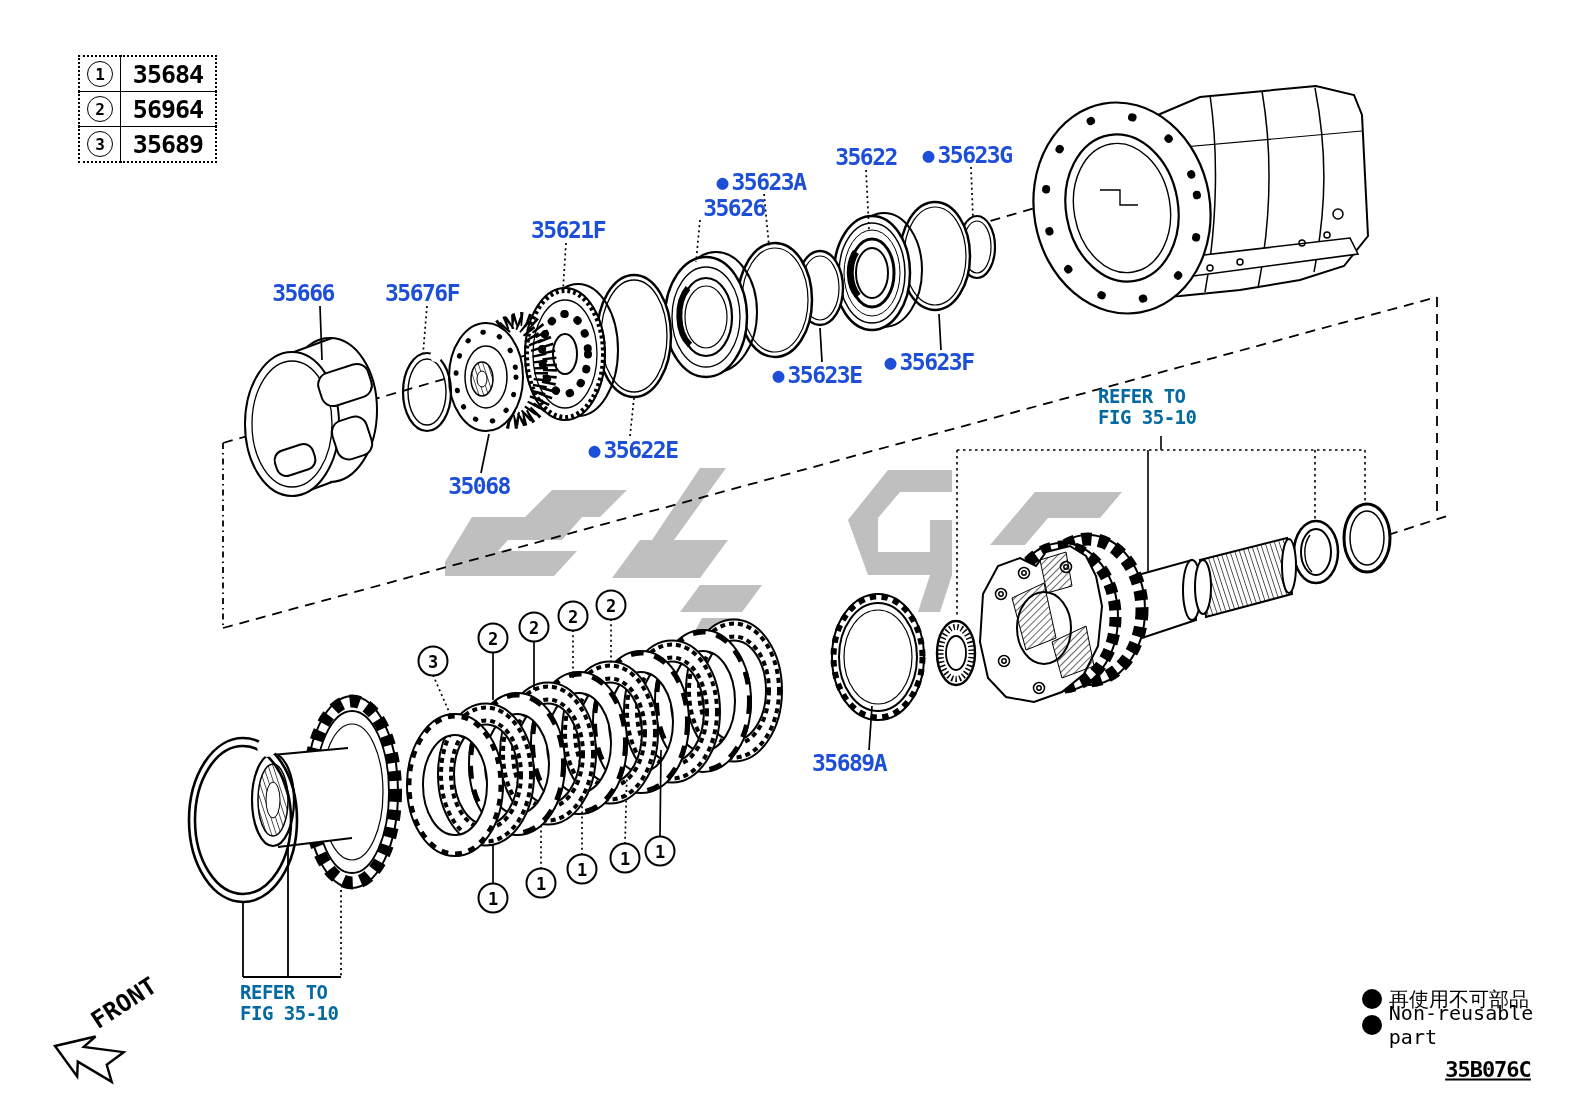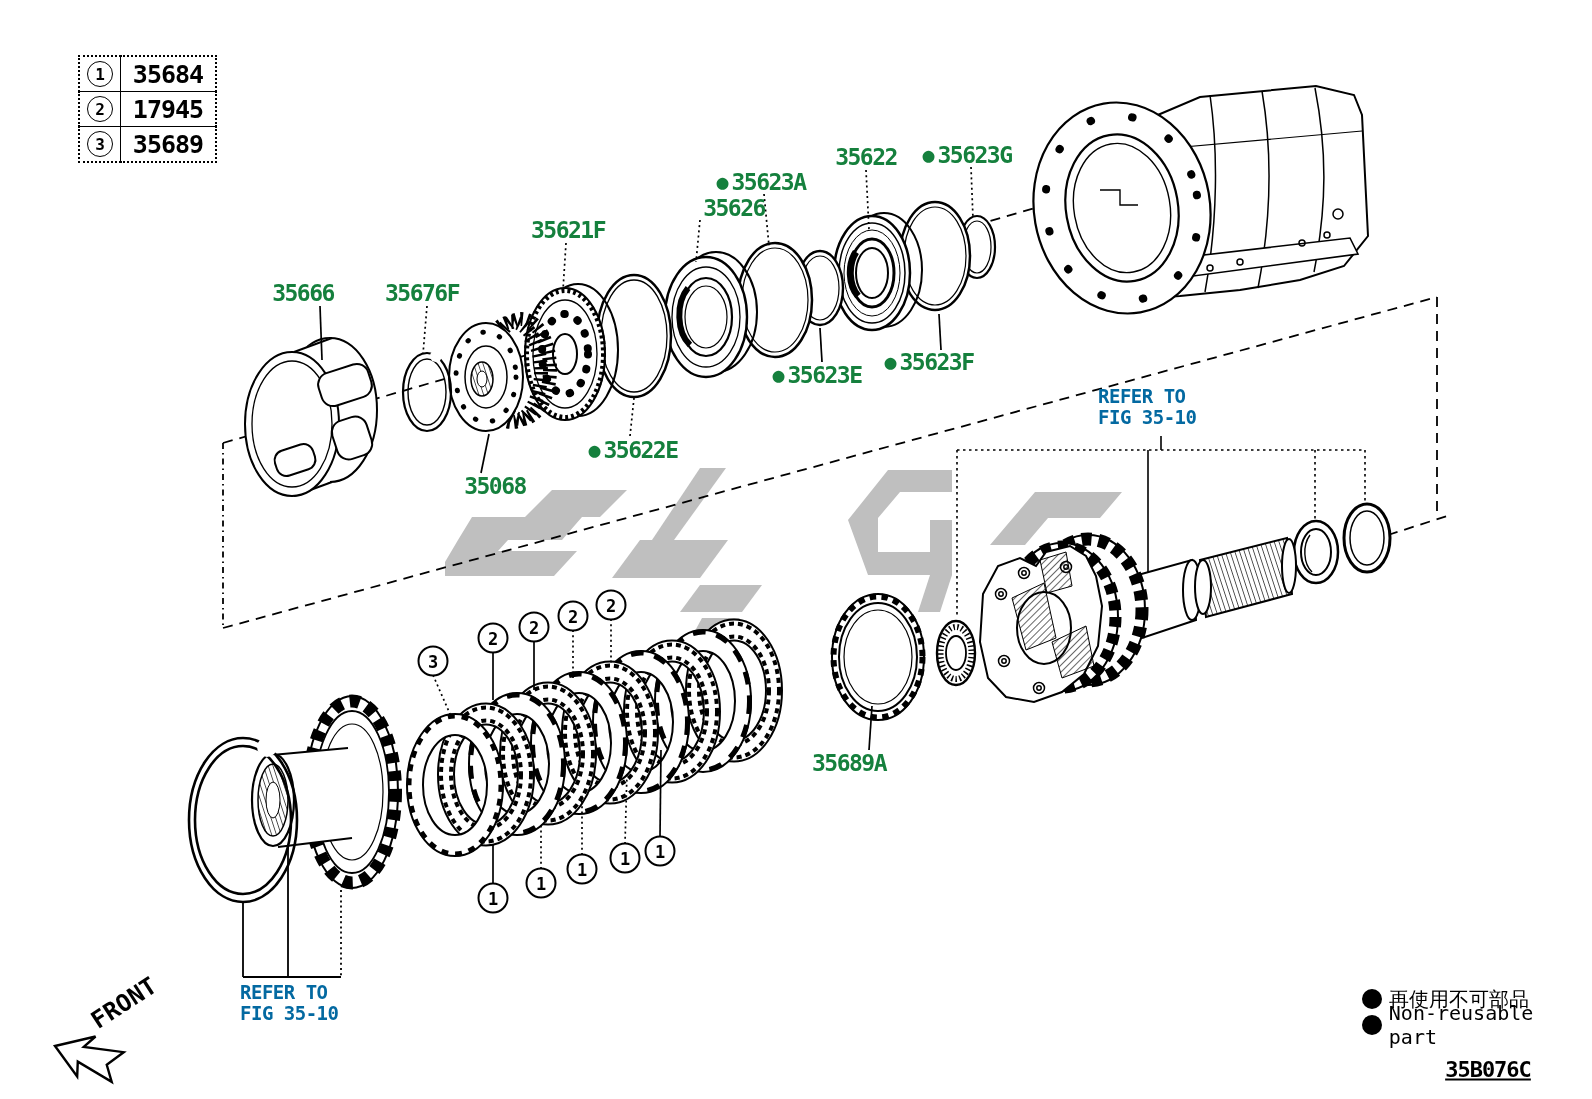--- a/index.html
+++ b/index.html
@@ -1,20 +1,20 @@
 <!DOCTYPE html>
 <html><head>
 <meta charset="utf-8">
 <style>
   html,body{margin:0;padding:0;background:#fff;}
   #stage{position:relative;width:1592px;height:1099px;background:#fff;overflow:hidden;
          font-family:"DejaVu Sans Mono",monospace;}
   #art{position:absolute;left:0;top:0;}
   .lbl{position:absolute;transform:translate(-50%,-50%);font:700 23px "DejaVu Sans Mono",monospace;
-       letter-spacing:-1.5px;color:#15803d;white-space:nowrap;display:flex;align-items:center;gap:3px;}
+       letter-spacing:-1.5px;color:#1d4ed8;white-space:nowrap;display:flex;align-items:center;gap:3px;}
   .blt{font-size:20px;letter-spacing:0;}
   .refer{position:absolute;font:700 19px "DejaVu Sans Mono",monospace;letter-spacing:-0.5px;
          color:#0369a1;line-height:21px;white-space:pre;}
   .co{position:absolute;width:27px;height:27px;border:2px solid #000;border-radius:50%;background:#fff;
       transform:translate(-50%,-50%);display:flex;align-items:center;justify-content:center;
       font:700 17px "DejaVu Sans Mono",monospace;}
   #legend-table{position:absolute;left:78px;top:55px;width:139px;border:2px dotted #000;
                 border-collapse:collapse;background:#fff;}
   #legend-table td{border:1.5px solid #000;height:32px;text-align:center;}
   #legend-table td.cnum{width:38px;}
@@ -328,36 +328,36 @@
 </svg>
 
 <table id="legend-table">
   <tbody>
         <tr>
     <td class="cnum"><span class="tco">1</span></td>
     <td class="code">35684</td>
   </tr>
   <tr>
     <td class="cnum"><span class="tco">2</span></td>
-    <td class="code">17945</td>
+    <td class="code">56964</td>
   </tr>
   <tr>
     <td class="cnum"><span class="tco">3</span></td>
     <td class="code">35689</td>
   </tr>
 </tbody>
     </table>
 
 <div class="lbl" style="left:303px;top:293px">
       <span>35666</span>
     </div>
 <div class="lbl" style="left:422px;top:293px">
       <span>35676F</span>
     </div>
-<div class="lbl" style="left:495px;top:486px">
+<div class="lbl" style="left:479px;top:486px">
       <span>35068</span>
     </div>
 <div class="lbl" style="left:568px;top:230px">
       <span>35621F</span>
     </div>
 <div class="lbl" style="left:734px;top:208px">
       <span>35626</span>
     </div>
 <div class="lbl" style="left:761px;top:182px">
       <span class="blt">●</span>

